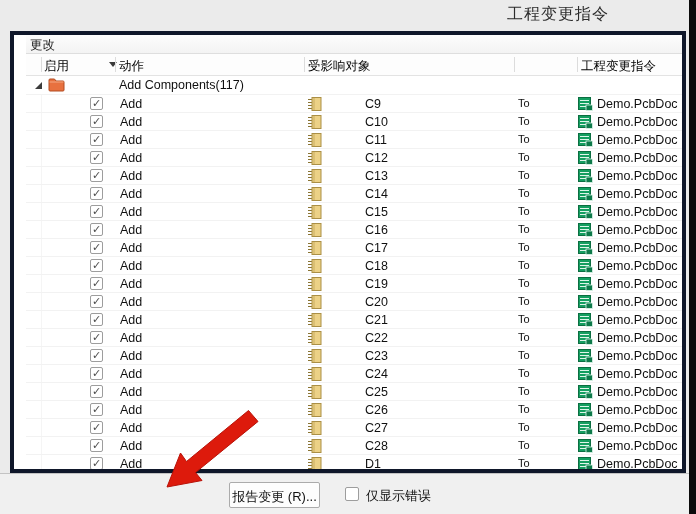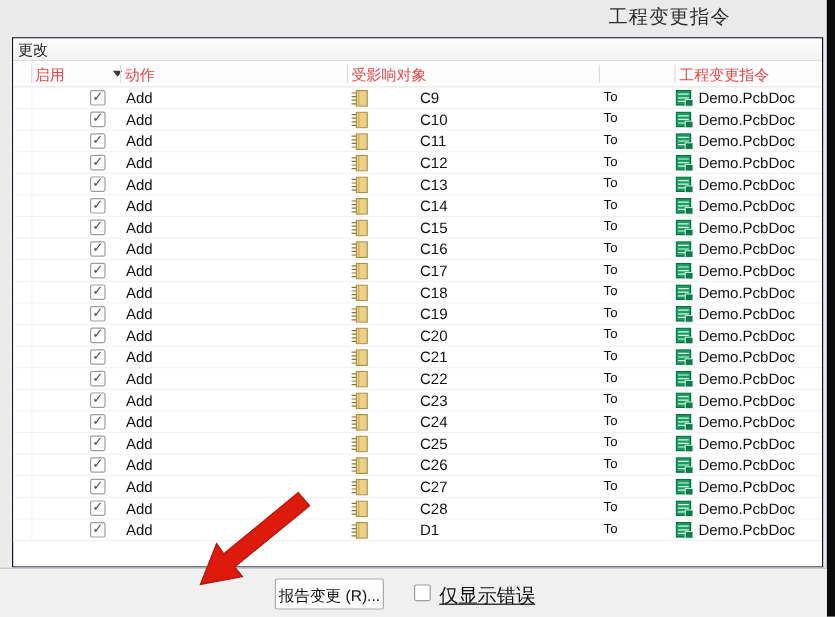--- a/index.html
+++ b/index.html
@@ -20,32 +20,33 @@
     font-size:16px; color:#2b2b2b; letter-spacing:1px;margin-left:29px;
   }
   .right-strip {
     position:absolute; right:0; top:0; width:7px; height:514px;
     background:#0b0b0b;
   }
   
   .panel {
     position:absolute; left:10px; top:31px; width:676px; height:442px;
     background:#ffffff;
-    border:1px solid #0f172a;
+    border:4px solid #0f172a;
     overflow:hidden;
+    padding-left:12px;
   }
   .section-bar {
     height:19px; background:linear-gradient(#fdfdfd,#f3f3f3);
     border-bottom:1px solid #dedede;
     font-size:12.5px; color:#222; padding:2px 0 0 4px;
   }
   .header-row {
     position:relative; height:22px; background:#fdfdfd;
     border-bottom:1px solid #e3e3e3;
-    font-size:12.5px; color:#ef4444;
+    font-size:12.5px; color:#000000;
   }
   .hsep { position:absolute; top:3px; bottom:3px; width:1px; background:#dcdcdc; }
   .col-enable-h { position:absolute; left:18px; top:4px; }
   .filter-arrow {
     position:absolute; left:83px; top:8px;
     width:0; height:0; border-left:4px solid transparent;
     border-right:4px solid transparent; border-top:5px solid #3a3a3a;
   }
   .col-action-h { position:absolute; left:93px; top:4px; }
   .col-object-h { position:absolute; left:282px; top:4px; }
@@ -88,21 +89,21 @@
     font-family:"Liberation Sans","DejaVu Sans",sans-serif;
     padding-top:4px;
   }
   .btn-validate { left:10px;  width:97px;  }
   .btn-execute  { left:118px; width:101px; }
   .btn-report   { left:229px; width:91px; }
   .footer-cb {
     position:absolute; left:345px; top:13px; width:14px; height:14px;
     background:#fff; border:1px solid #9d9d9d; border-radius:2px;
   }
-  .footer-cb-label { position:absolute; left:366px; top:13px; font-size:16px; color:#111;text-decoration:underline; }
+  .footer-cb-label { position:absolute; left:366px; top:13px; font-size:13px; color:#111; }
   .arrow-overlay { position:absolute; left:0; top:0; width:696px; height:514px; pointer-events:none; }
 </style>
 </head>
 <body>
 
 <div class="titlebar">
   <div class="dialog-title">工程变更指令</div>
 </div>
 
 <div class="right-strip"></div>
@@ -120,20 +121,30 @@
     <div class="hsep" style="left:89px"></div>
     <span class="col-action-h">动作</span>
     <div class="hsep" style="left:278px"></div>
     <span class="col-object-h">受影响对象</span>
     <div class="hsep" style="left:488px"></div>
     <div class="hsep" style="left:551px"></div>
     <span class="col-doc-h">工程变更指令</span>
   </div>
 
   <div class="grid-body">
+    <div class="group-row">
+      <svg class="expand-tri" viewBox="0 0 9 9">
+        <polygon points="8,1 8,8 1,8" fill="#3c3c3c"></polygon>
+      </svg>
+      <svg class="folder-icon" width="17" height="15" viewBox="0 0 17 15">
+        <path d="M1 4 L1 13 Q1 14 2 14 L15 14 Q16 14 16 13 L16 5 Q16 4 15 4 L8 4 L6.5 2 L2 2 Q1 2 1 3 Z" fill="#e8713f" stroke="#b34c22" stroke-width="1"></path>
+        <path d="M1.5 5 L15.5 5" stroke="#f2a077" stroke-width="1.2"></path>
+      </svg>
+      <span class="group-label">Add Components(117)</span>
+    </div>
     <div id="rows-container">
   <div class="row">
     <div class="vguide" style="left:15px"></div>
     <span class="cb">✓</span>
     <span class="cell-action">Add</span>
     <svg class="chip-icon" width="16" height="14" viewBox="0 0 16 14">
       <g stroke="#8a7433" stroke-width="1">
         <line x1="1" y1="2.5" x2="5" y2="2.5"></line>
         <line x1="1" y1="5.5" x2="5" y2="5.5"></line>
         <line x1="1" y1="8.5" x2="5" y2="8.5"></line>

